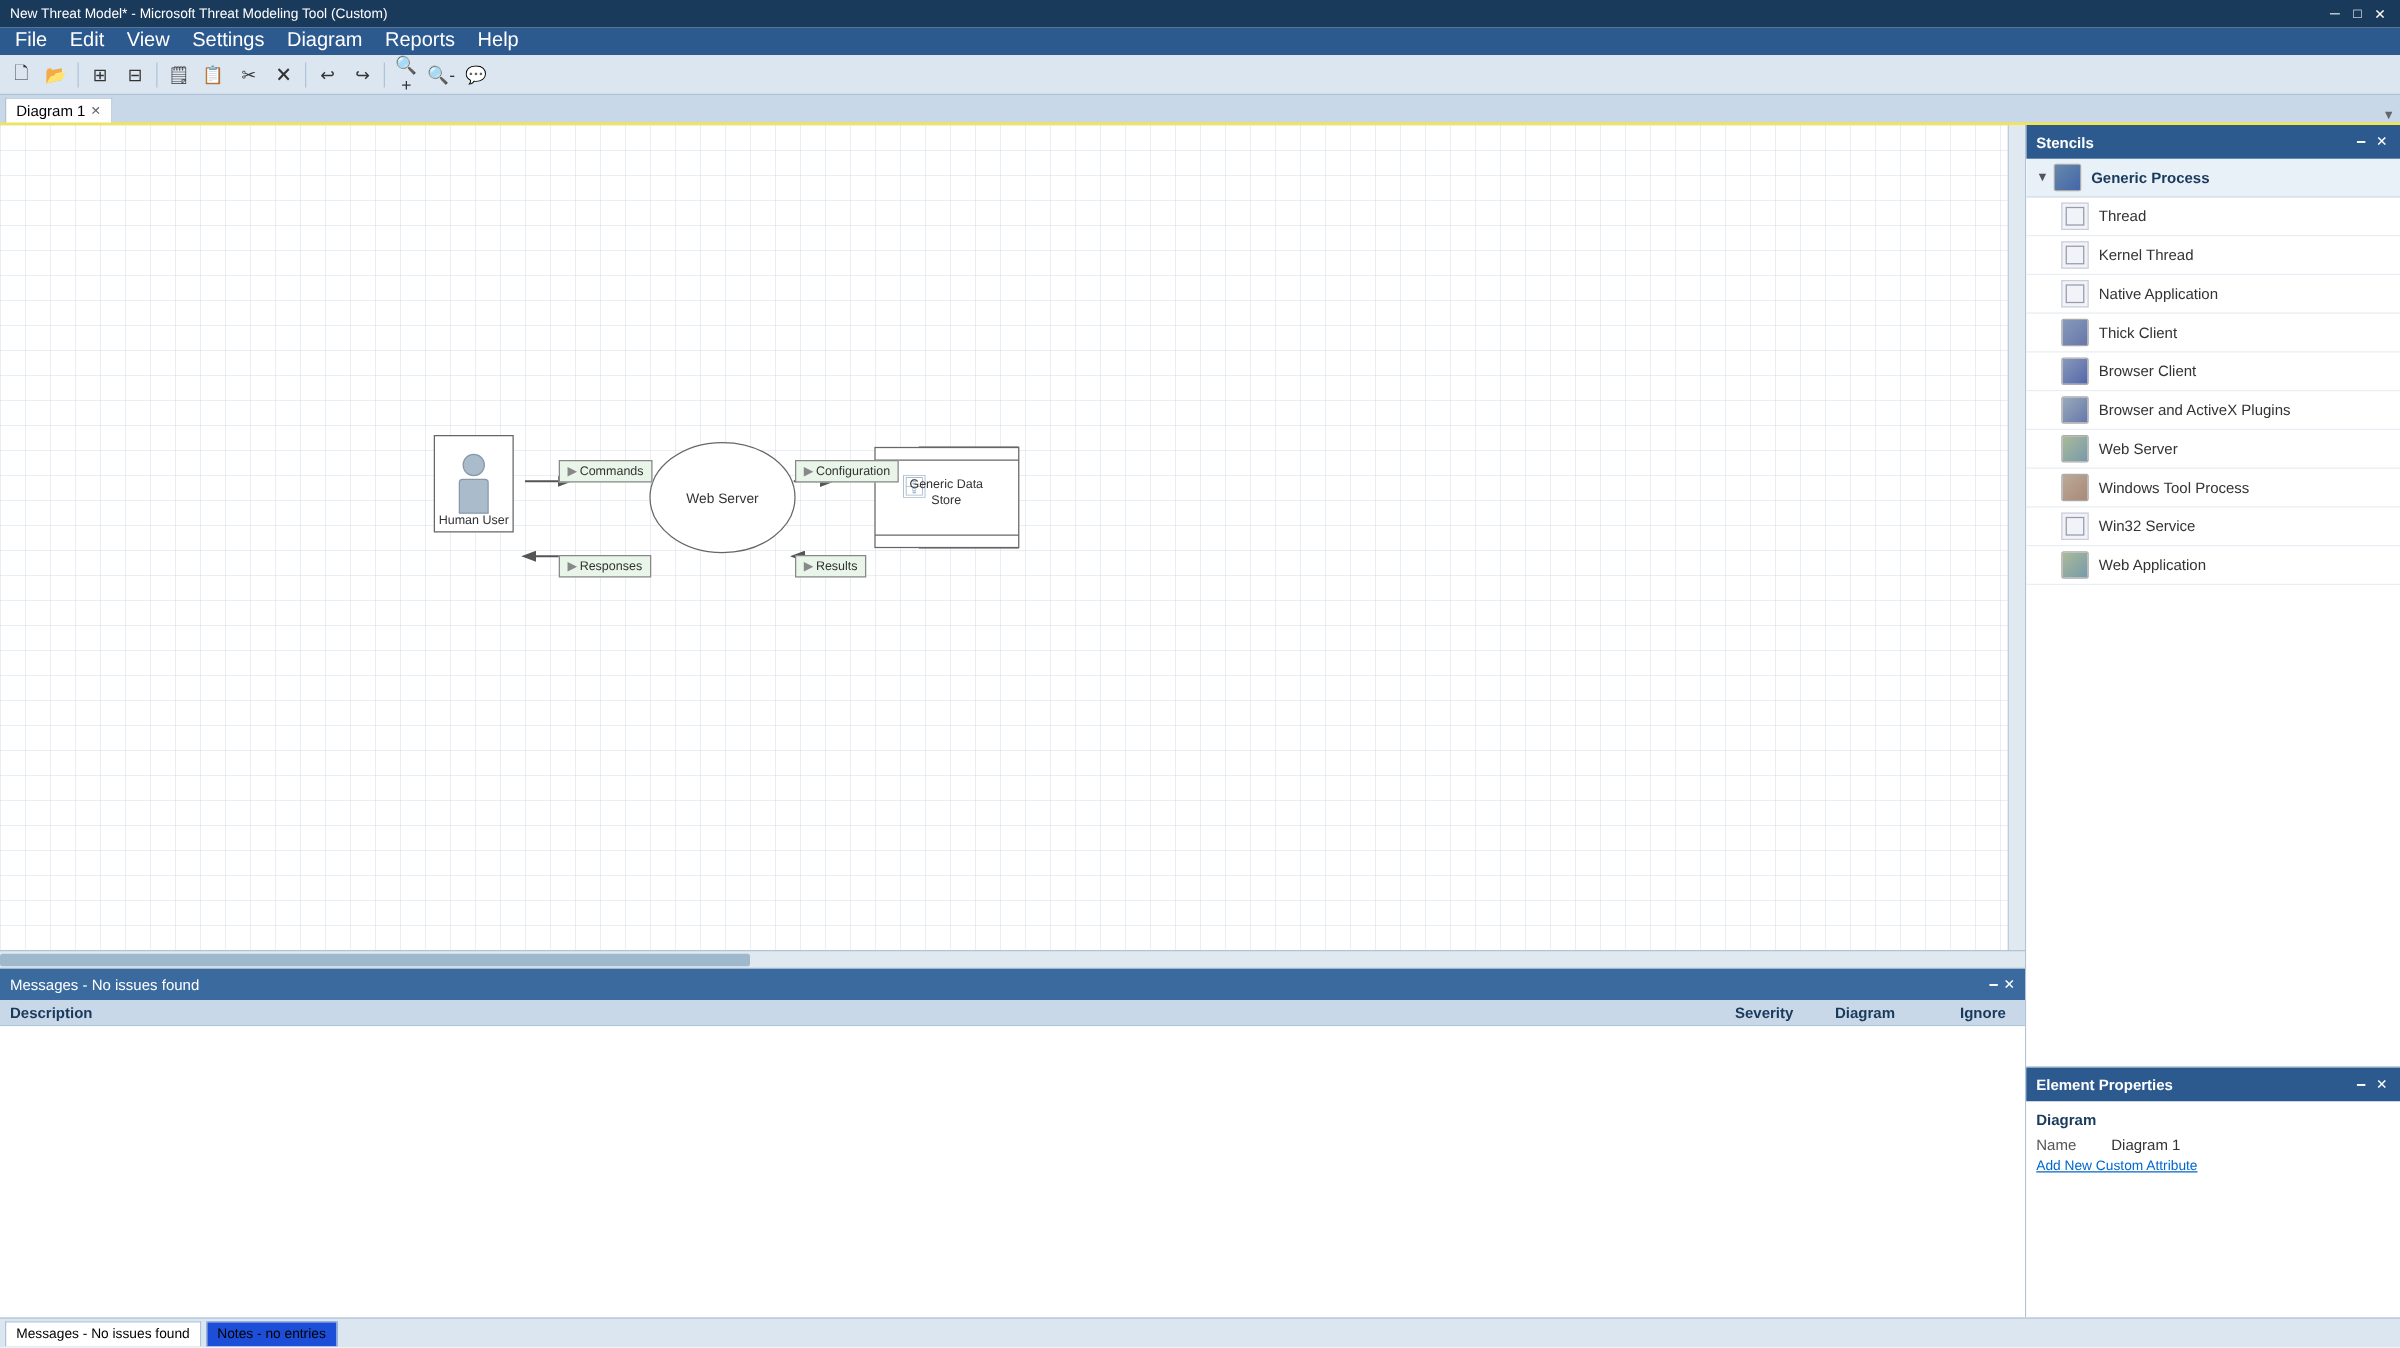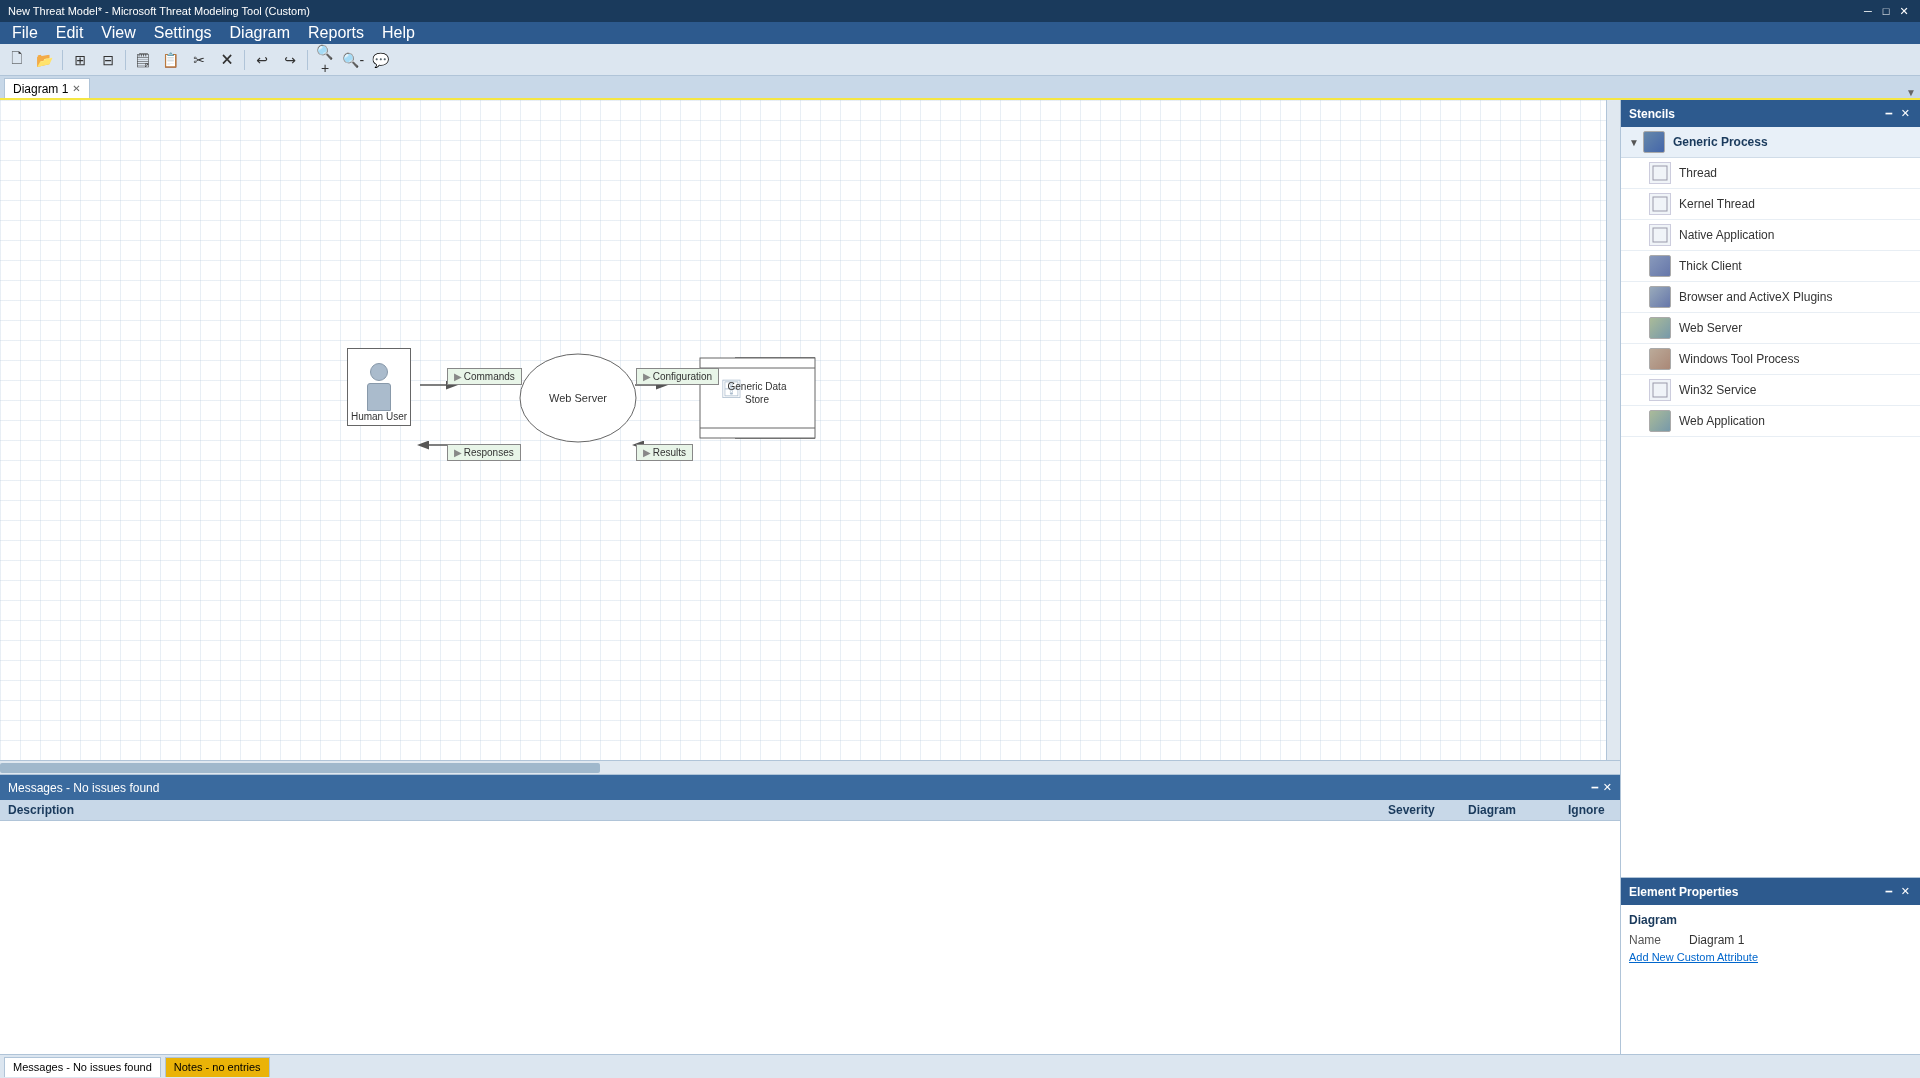--- a/index.html
+++ b/index.html
@@ -222,21 +222,21 @@
       background: #f8f8f8;
       margin-right: 8px;
       display: flex; align-items: center; justify-content: center;
       font-size: 10px; color: #666;
       flex-shrink: 0;
     }
     .stencil-item-label { font-size: 12px; color: #333; }
 
     
     .properties-panel {
-      height: 176px;
+      height: 200px;
       background: white;
       display: flex;
       flex-direction: column;
       flex-shrink: 0;
     }
     .prop-content { padding: 8px; flex: 1; }
     .prop-section-title { font-size: 12px; font-weight: bold; color: #1a3a5c; margin-bottom: 6px; }
     .prop-row {
       display: flex;
       align-items: center;
@@ -293,21 +293,21 @@
       height: 24px;
       background: #dce6f0;
       border-top: 1px solid #b0c4d8;
       display: flex;
       align-items: center;
       padding: 0 4px;
       gap: 4px;
       flex-shrink: 0;
     }
     .status-tab {
-      background: #eab308;
+      background: #1d4ed8;
       border: 1px solid #b0c4d8;
       border-bottom: none;
       padding: 2px 8px;
       font-size: 11px;
       cursor: pointer;
       height: 20px;
       display: flex;
       align-items: center;
     }
     .status-tab.active { background: white; }
@@ -582,20 +582,24 @@
           </div>
           <span class="stencil-item-label">Native Application</span>
         </div>
 
 
         <div class="stencil-item">
           <div class="stencil-item-icon icon-thick-client"></div>
           <span class="stencil-item-label">Thick Client</span>
         </div>
 
+        <div class="stencil-item">
+          <div class="stencil-item-icon icon-browser-client"></div>
+          <span class="stencil-item-label">Browser Client</span>
+        </div>
 
         <div class="stencil-item">
           <div class="stencil-item-icon icon-browser-activex"></div>
           <span class="stencil-item-label">Browser and ActiveX Plugins</span>
         </div>
 
         <div class="stencil-item">
           <div class="stencil-item-icon icon-web-server"></div>
           <span class="stencil-item-label">Web Server</span>
         </div>

